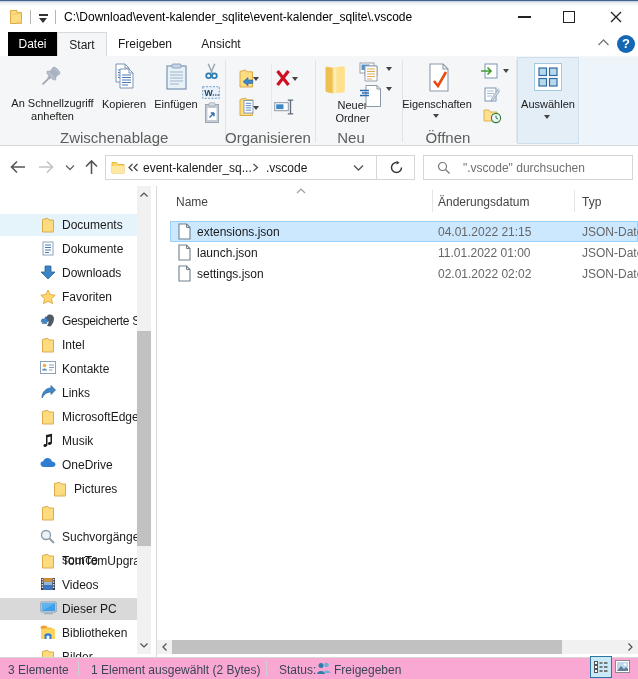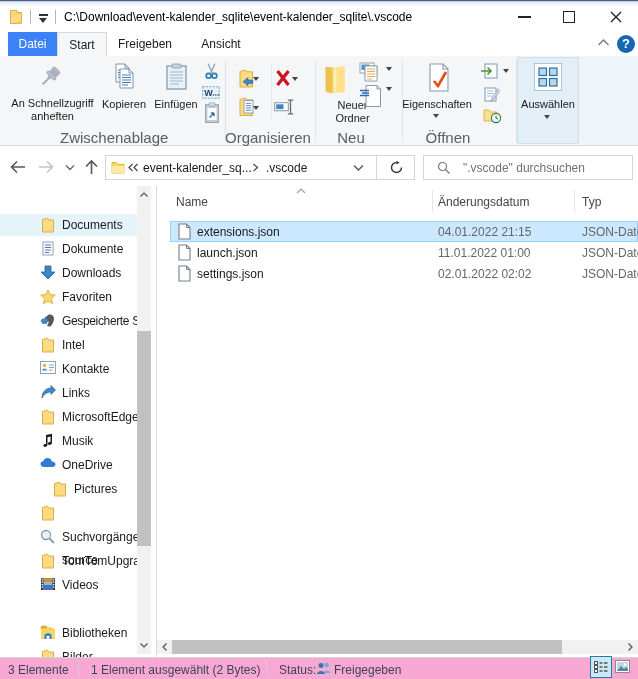--- a/index.html
+++ b/index.html
@@ -31,21 +31,21 @@
   <div class="abs" style="left:64px;top:9px;font-size:12px;color:#000;white-space:nowrap;">C:\Download\event-kalender_sqlite\event-kalender_sqlite\.vscode</div>
 
   <div class="abs" style="left:518px;top:15px;width:13px;height:1.5px;background:#222;"></div>
   <div class="abs" style="left:563px;top:10px;width:12px;height:12px;border:1.5px solid #222;"></div>
   <svg class="abs" style="left:609px;top:9px" width="14" height="14" viewBox="0 0 14 14">
     <path d="M2 2 L12 12 M12 2 L2 12" stroke="#222" stroke-width="1.4"></path>
   </svg>
 </div>
 
 <div class="abs" style="left:0;top:32px;width:638px;height:24px;background:#fff;">
-  <div class="abs ctr" style="left:8px;top:0;width:49px;height:36px;background:#3b82f6;color:#fff;line-height:24px;">Datei</div>
+  <div class="abs ctr" style="left:8px;top:0;width:49px;height:36px;background:#000000;color:#fff;line-height:24px;">Datei</div>
   <div class="abs ctr" style="left:57px;top:0;width:50px;height:24px;background:#f5f6f7;border:1px solid #d8d9da;border-bottom:none;line-height:24px;color:#1a1a1a;">Start</div>
   <div class="abs ctr" style="left:114px;top:0;width:62px;height:24px;line-height:24px;color:#1a1a1a;">Freigeben</div>
   <div class="abs ctr" style="left:192px;top:0;width:58px;height:24px;line-height:24px;color:#1a1a1a;">Ansicht</div>
 
   <svg class="abs" style="left:597px;top:6px" width="13" height="9" viewBox="0 0 13 9">
     <path d="M1.5 7 L6.5 2 L11.5 7" fill="none" stroke="#777" stroke-width="1.3"></path>
   </svg>
 
   <div class="abs" style="left:617px;top:33px;width:18px;height:18px;border-radius:50%;background:#1468b3;color:#fff;font-weight:bold;font-size:13px;text-align:center;line-height:18px;top:3px;">?</div>
 </div>
@@ -397,20 +397,31 @@
             <rect x="1.7" y="9.6" width="1.2" height="1.4"></rect>
             <rect x="13.1" y="1.8" width="1.2" height="1.4"></rect>
             <rect x="13.1" y="4.4" width="1.2" height="1.4"></rect>
             <rect x="13.1" y="7" width="1.2" height="1.4"></rect>
             <rect x="13.1" y="9.6" width="1.2" height="1.4"></rect>
           </g>
         </svg>
       </div>
       <div style="position:absolute;left:62px;top:4px;white-space:nowrap;">Videos</div>
     </div>
+    <div style="position:absolute;left:0;top:412px;width:137px;height:22px;background:#d9d9d9;">
+      <div style="position:absolute;left:40px;top:3px;">
+        <svg width="17" height="14" viewBox="0 0 17 14">
+          <rect x="0.8" y="1" width="15.4" height="10" rx="0.8" fill="#d6e4f0" stroke="#8096a8" stroke-width="0.9"></rect>
+          <rect x="1.8" y="2" width="13.4" height="8" fill="#3fa0e8"></rect>
+          <path d="M1.8 2 L15.2 2 L1.8 10 Z" fill="#6cbcf2" opacity="0.7"></path>
+          <path d="M4 12.6 L13 12.6" stroke="#9fb0bf" stroke-width="1.4"></path>
+        </svg>
+      </div>
+      <div style="position:absolute;left:62px;top:4px;white-space:nowrap;">Dieser PC</div>
+    </div>
     <div style="position:absolute;left:0;top:436px;width:137px;height:22px;">
       <div style="position:absolute;left:40px;top:3px;">
         <svg width="16" height="15" viewBox="0 0 16 15">
           <ellipse cx="4" cy="2.6" rx="3.4" ry="2" fill="#e9a33c"></ellipse>
           <path d="M1 4 L10 2.2 L15 4.4 L15 14 L1 14 Z" fill="#fbc540"></path>
           <path d="M1 4 L15 4.4 L15 14 L1 14 Z" fill="#fdd55e"></path>
           <path d="M4.5 14 L4.5 9.5 Q8 6.8 11.5 9.5 L11.5 14 Z" fill="#2f7fd6"></path>
           <path d="M6.6 14 L6.6 10.8 L9.4 10.8 L9.4 14 Z" fill="#fff"></path>
         </svg>
       </div>

